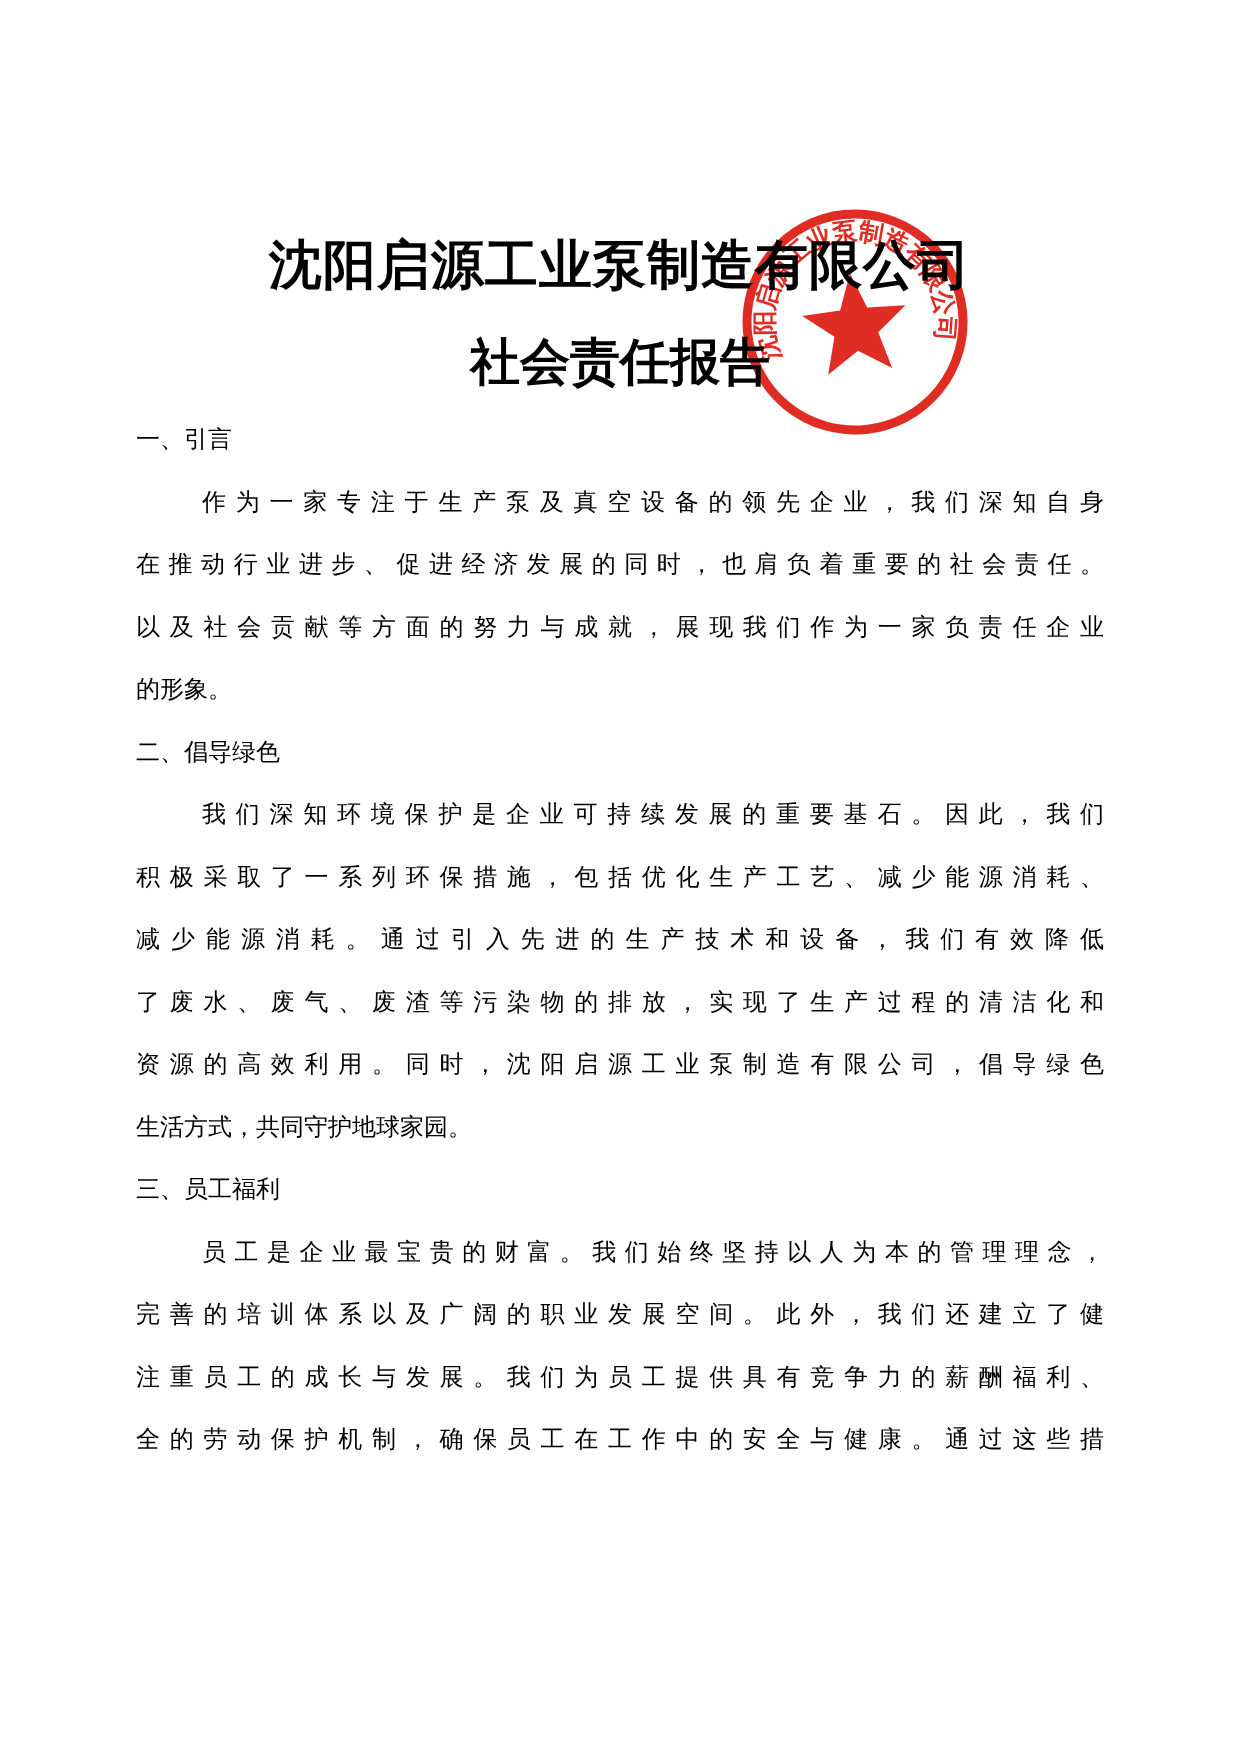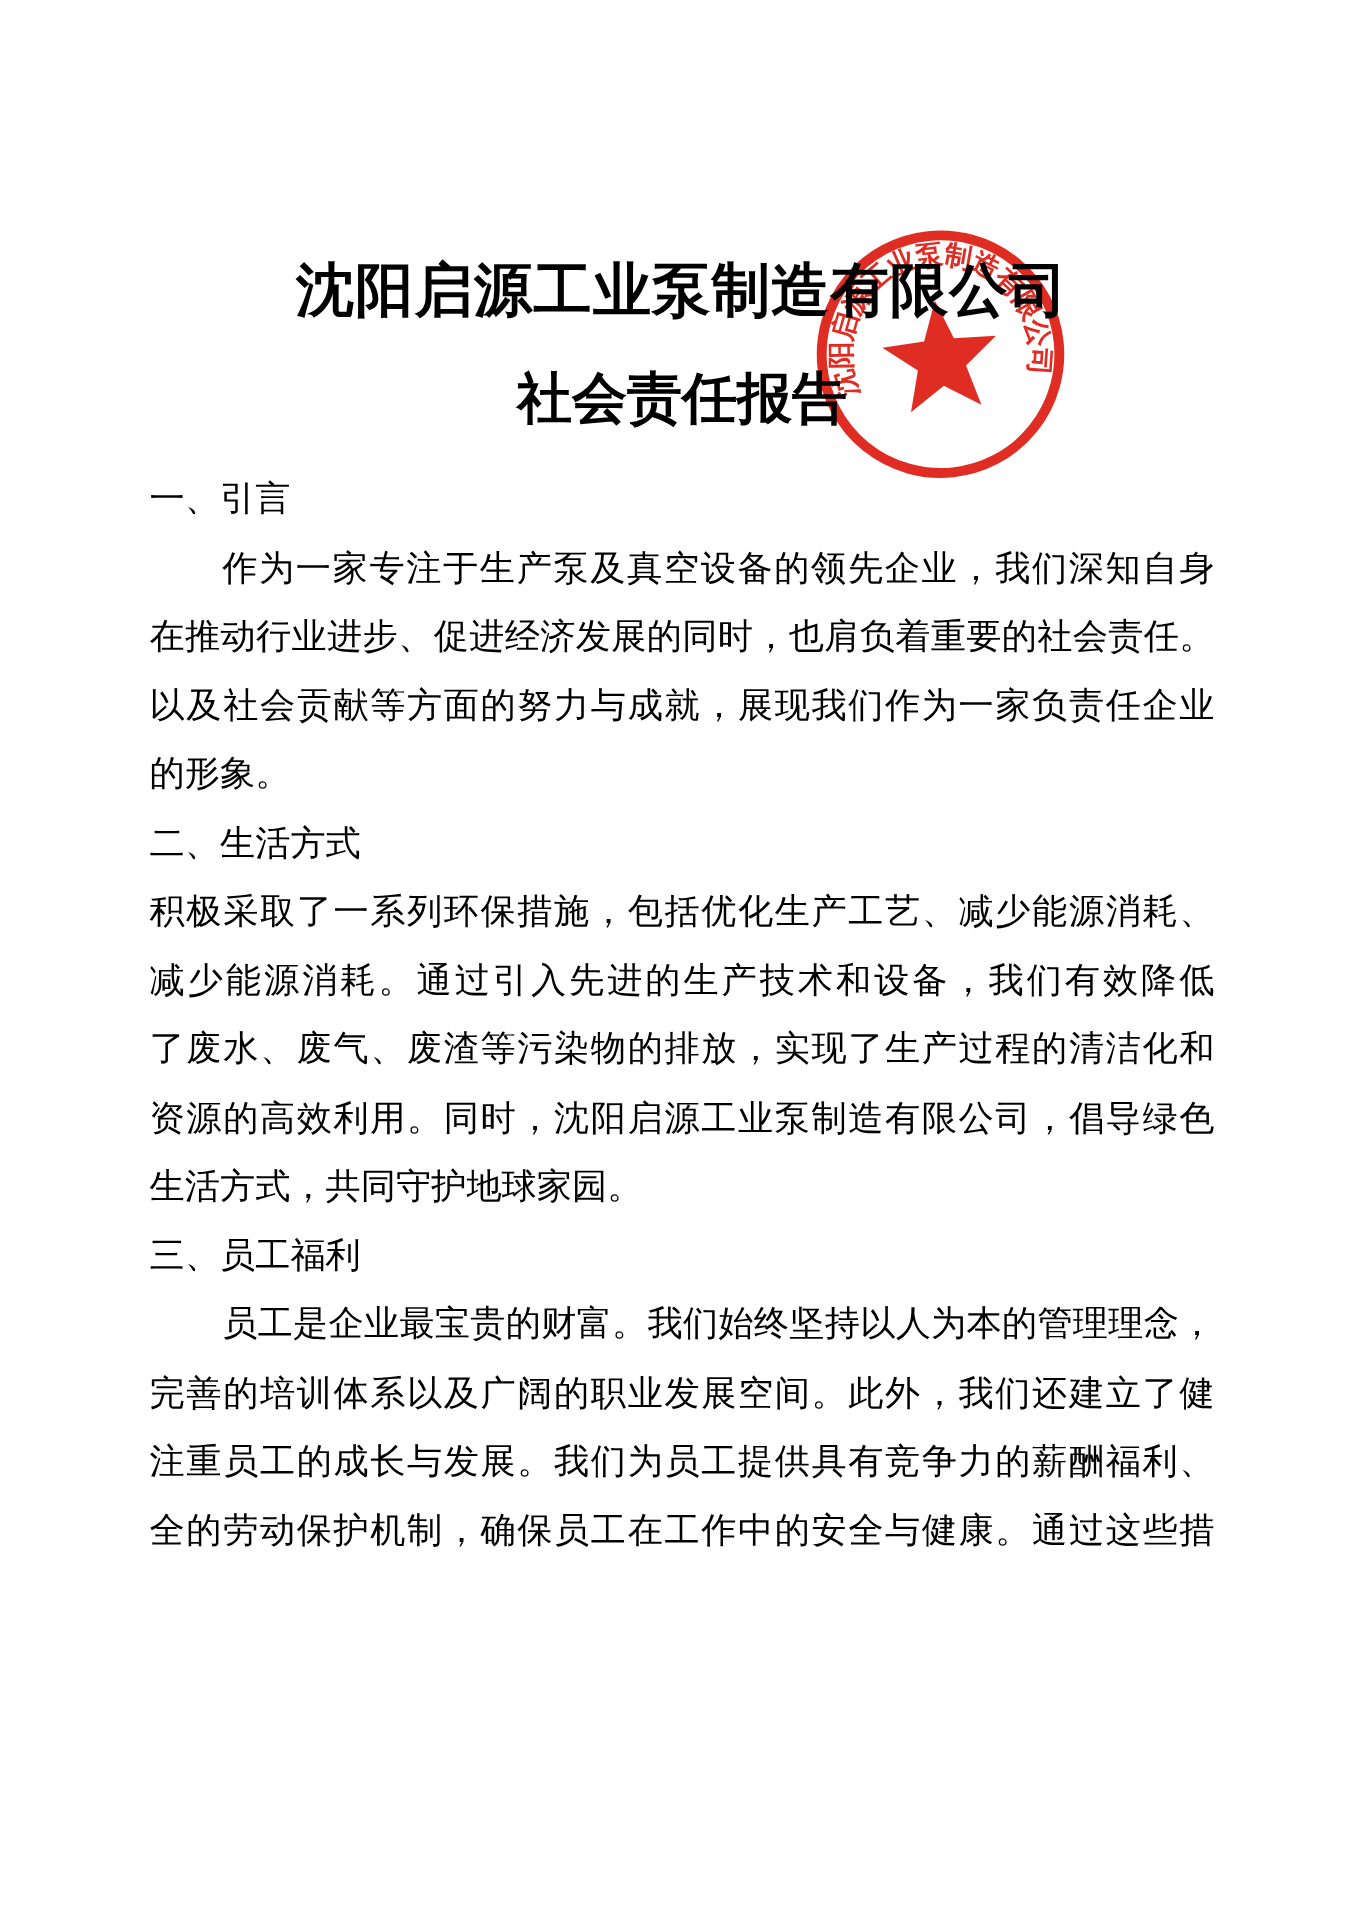--- a/index.html
+++ b/index.html
@@ -17,23 +17,23 @@
     left: 0; right: 0;
     top: 216px;
     text-align: center;
     font-weight: bold;
   }
   .title-line1 { font-size: 53px; line-height: 97px; letter-spacing: 1px; }
   .title-line2 { font-size: 50px; line-height: 97px; }
   .doc-body {
     position: absolute;
     left: 136px;
-    top: 422px;
+    top: 408px;
     width: 968px;
-    font-size: 32px;
+    font-size: 24px;
     line-height: 62.5px;
   }
   .doc-body div { min-height: 62.5px; }
   .t-heading { text-align: left; }
   .t-first   { text-indent: 66px; text-align: right; text-align-last: justify; }
   .t-full    { text-align: center; text-align-last: justify; }
   .t-last    { text-align: left; }
   .seal {
     position: absolute;
     left: 737px;
@@ -74,21 +74,22 @@
       </text>
     </svg>
   </div>
 
   <div class="doc-body">
       <div class="t-heading">一、引言</div>
       <div class="t-first">作为一家专注于生产泵及真空设备的领先企业，我们深知自身</div>
       <div class="t-full">在推动行业进步、促进经济发展的同时，也肩负着重要的社会责任。</div>
       <div class="t-full">以及社会贡献等方面的努力与成就，展现我们作为一家负责任企业</div>
       <div class="t-last">的形象。</div>
-      <div class="t-heading">二、生活方式</div>
+      <div class="t-heading">二、倡导绿色</div>
+      <div class="t-first">我们深知环境保护是企业可持续发展的重要基石。因此，我们</div>
       <div class="t-full">积极采取了一系列环保措施，包括优化生产工艺、减少能源消耗、</div>
       <div class="t-full">减少能源消耗。通过引入先进的生产技术和设备，我们有效降低</div>
       <div class="t-full">了废水、废气、废渣等污染物的排放，实现了生产过程的清洁化和</div>
       <div class="t-full">资源的高效利用。同时，沈阳启源工业泵制造有限公司，倡导绿色</div>
       <div class="t-last">生活方式，共同守护地球家园。</div>
       <div class="t-heading">三、员工福利</div>
       <div class="t-first">员工是企业最宝贵的财富。我们始终坚持以人为本的管理理念，</div>
       <div class="t-full">完善的培训体系以及广阔的职业发展空间。此外，我们还建立了健</div>
       <div class="t-full">注重员工的成长与发展。我们为员工提供具有竞争力的薪酬福利、</div>
       <div class="t-full">全的劳动保护机制，确保员工在工作中的安全与健康。通过这些措</div>

